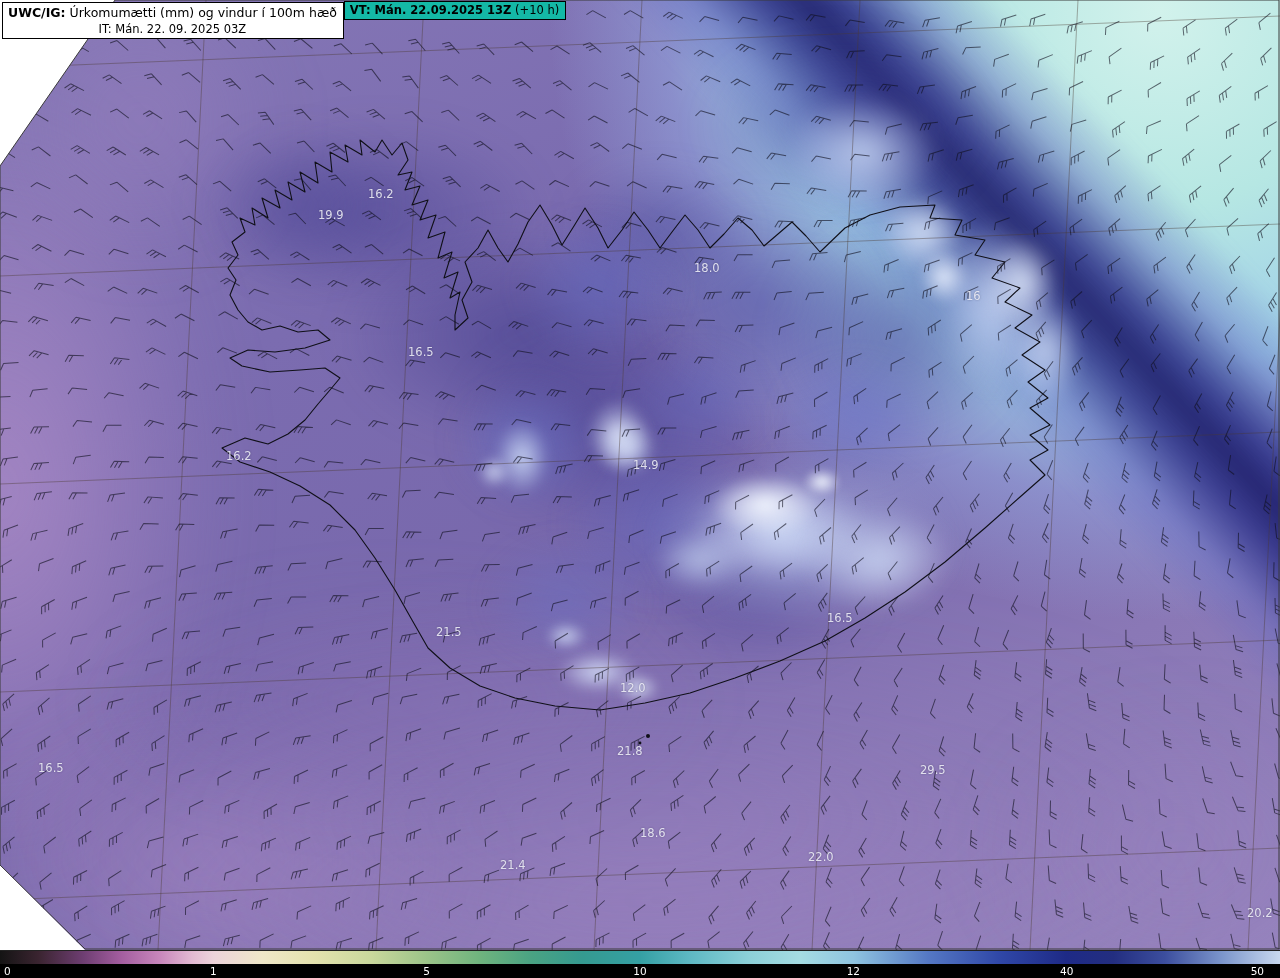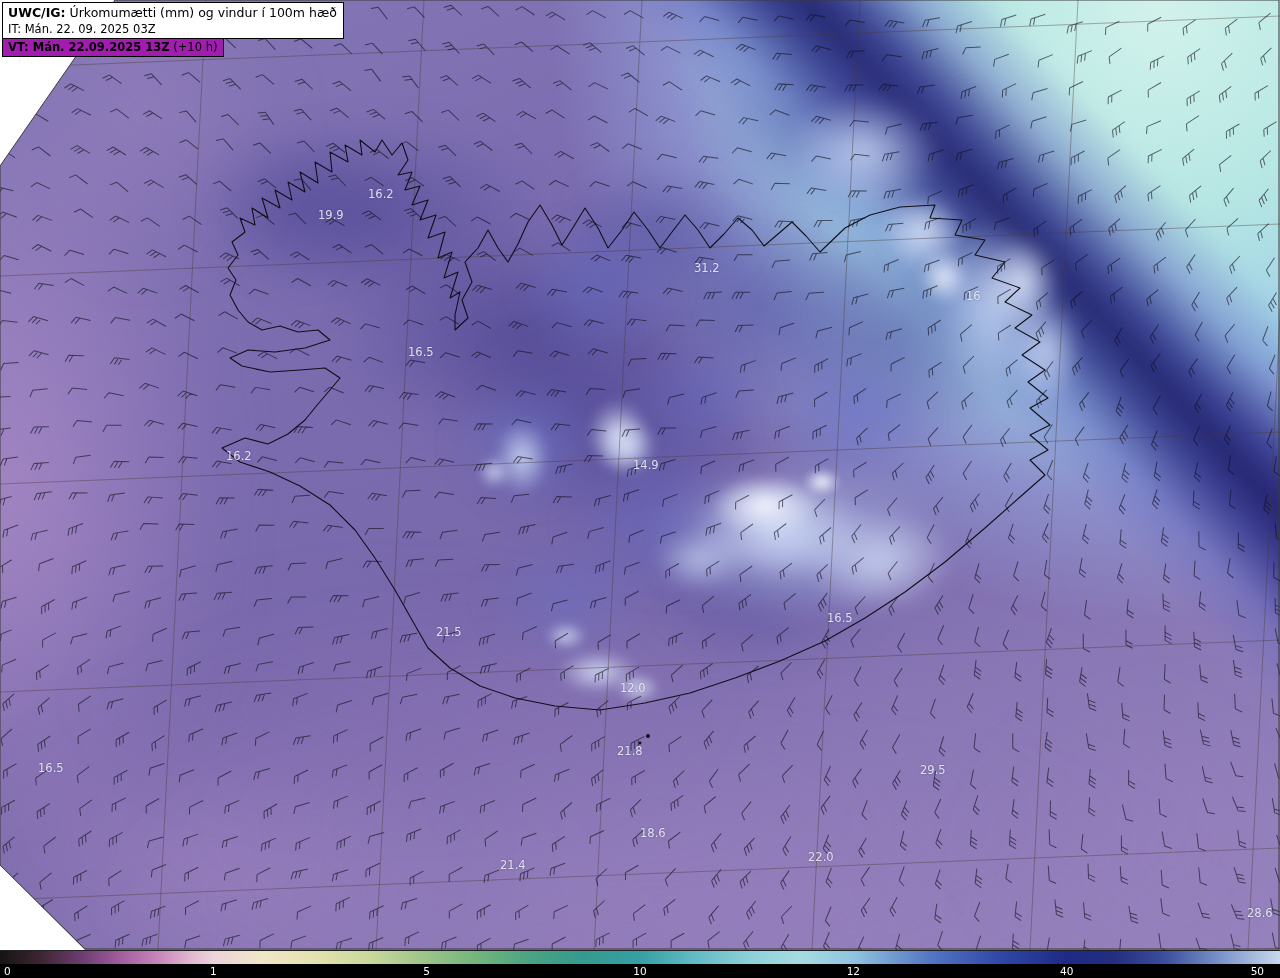--- a/index.html
+++ b/index.html
@@ -25,23 +25,23 @@
   .grat{stroke:rgba(75,58,48,.5);stroke-width:.8;}
   .coast{fill:none;stroke:#101018;stroke-width:1.1;stroke-linejoin:round;}
   .isl{fill:#101018;}
   .barb{fill:none;stroke:rgba(16,16,30,.62);stroke-width:1;}
   #frame-svg{position:absolute;left:0;top:0;pointer-events:none;}
 
   .vlabel{position:absolute;color:rgba(240,240,248,.88);font-size:11.5px;line-height:1;
     text-shadow:0 0 2px rgba(40,40,80,.45);white-space:nowrap;}
 
   
-  #title-box{position:absolute;left:2px;top:2px;display:flex;flex-direction:column;align-items:flex-start;z-index:30;}
+  #title-box{position:absolute;left:2px;top:2px;display:flex;align-items:flex-start;z-index:30;text-align:center;}
   #title-box .tb1{border:1px solid #000;background:#fff;padding:2px 6px 2px 5px;}
-  #title-box .tb2{border:1px solid #000;background:#a21caf;padding:1px 6px 2px 5px;margin-top:-1px;}
+  #title-box .tb2{border:1px solid #000;background:#14b8a6;padding:1px 6px 2px 5px;margin-top:-1px;}
   #title-box .l1{font-size:12.5px;color:#000;}
   #title-box .l1 b{font-weight:bold;}
   #title-box .l2{font-size:11.5px;color:#000;margin-top:2px;}
   #title-box .l3{font-size:11.5px;color:#000;}
   #title-box .l3 .bold{font-weight:bold;}
 
   
   #colorbar{position:absolute;left:0;top:950px;width:1280px;height:28px;z-index:25;}
   #cb-bar{
     position:absolute;left:0;top:0;width:1280px;height:14px;border-top:1px solid #222;box-sizing:border-box;
@@ -1101,35 +1101,35 @@
         <path class="barb" transform="translate(1084.8,939.7) rotate(95.8)" d="M0,0L15,0M15,0L18.5,-6.5M11,0L14.5,-6.5M7,0L10.5,-6.5"></path>
         <path class="barb" transform="translate(1120.7,939.0) rotate(94.8)" d="M0,0L15,0M15,0L18.5,-6.5"></path>
         <path class="barb" transform="translate(1158.8,933.4) rotate(82.2)" d="M0,0L15,0M15,0L18.5,-6.5"></path>
         <path class="barb" transform="translate(1196.1,937.9) rotate(71.5)" d="M0,0L15,0M15,0L18.5,-6.5M11,0L14.5,-6.5"></path>
         <path class="barb" transform="translate(1230.8,933.9) rotate(76.8)" d="M0,0L15,0M15,0L18.5,-6.5M11,0L14.5,-6.5"></path>
         <path class="barb" transform="translate(1272.3,932.7) rotate(78.9)" d="M0,0L15,0M15,0L18.5,-6.5"></path>
       </svg>
 
     <span class="vlabel" style="left:368px;top:189px">16.2</span>
     <span class="vlabel" style="left:318px;top:210px">19.9</span>
-    <span class="vlabel" style="left:694px;top:263px">31.2</span>
+    <span class="vlabel" style="left:694px;top:263px">18.0</span>
     <span class="vlabel" style="left:408px;top:347px">16.5</span>
     <span class="vlabel" style="left:226px;top:451px">16.2</span>
     <span class="vlabel" style="left:633px;top:460px">14.9</span>
     <span class="vlabel" style="left:966px;top:291px">16</span>
     <span class="vlabel" style="left:436px;top:627px">21.5</span>
     <span class="vlabel" style="left:827px;top:613px">16.5</span>
     <span class="vlabel" style="left:620px;top:683px">12.0</span>
     <span class="vlabel" style="left:617px;top:746px">21.8</span>
     <span class="vlabel" style="left:38px;top:763px">16.5</span>
     <span class="vlabel" style="left:920px;top:765px">29.5</span>
     <span class="vlabel" style="left:640px;top:828px">18.6</span>
     <span class="vlabel" style="left:808px;top:852px">22.0</span>
     <span class="vlabel" style="left:500px;top:860px">21.4</span>
-    <span class="vlabel" style="left:1247px;top:908px">28.6</span>
+    <span class="vlabel" style="left:1247px;top:908px">20.2</span>
   </div>
 
   <svg id="frame-svg" width="1280" height="950" viewBox="0 0 1280 950">
     <polygon points="115,0 1279,0 1279,949 85,949 0,865 0,166" fill="none" stroke="#3a3a3a" stroke-width="1"></polygon>
   </svg>
 
   <div id="title-box">
     <div class="tb1">
       <div class="l1">
         <b>UWC/IG:</b>

